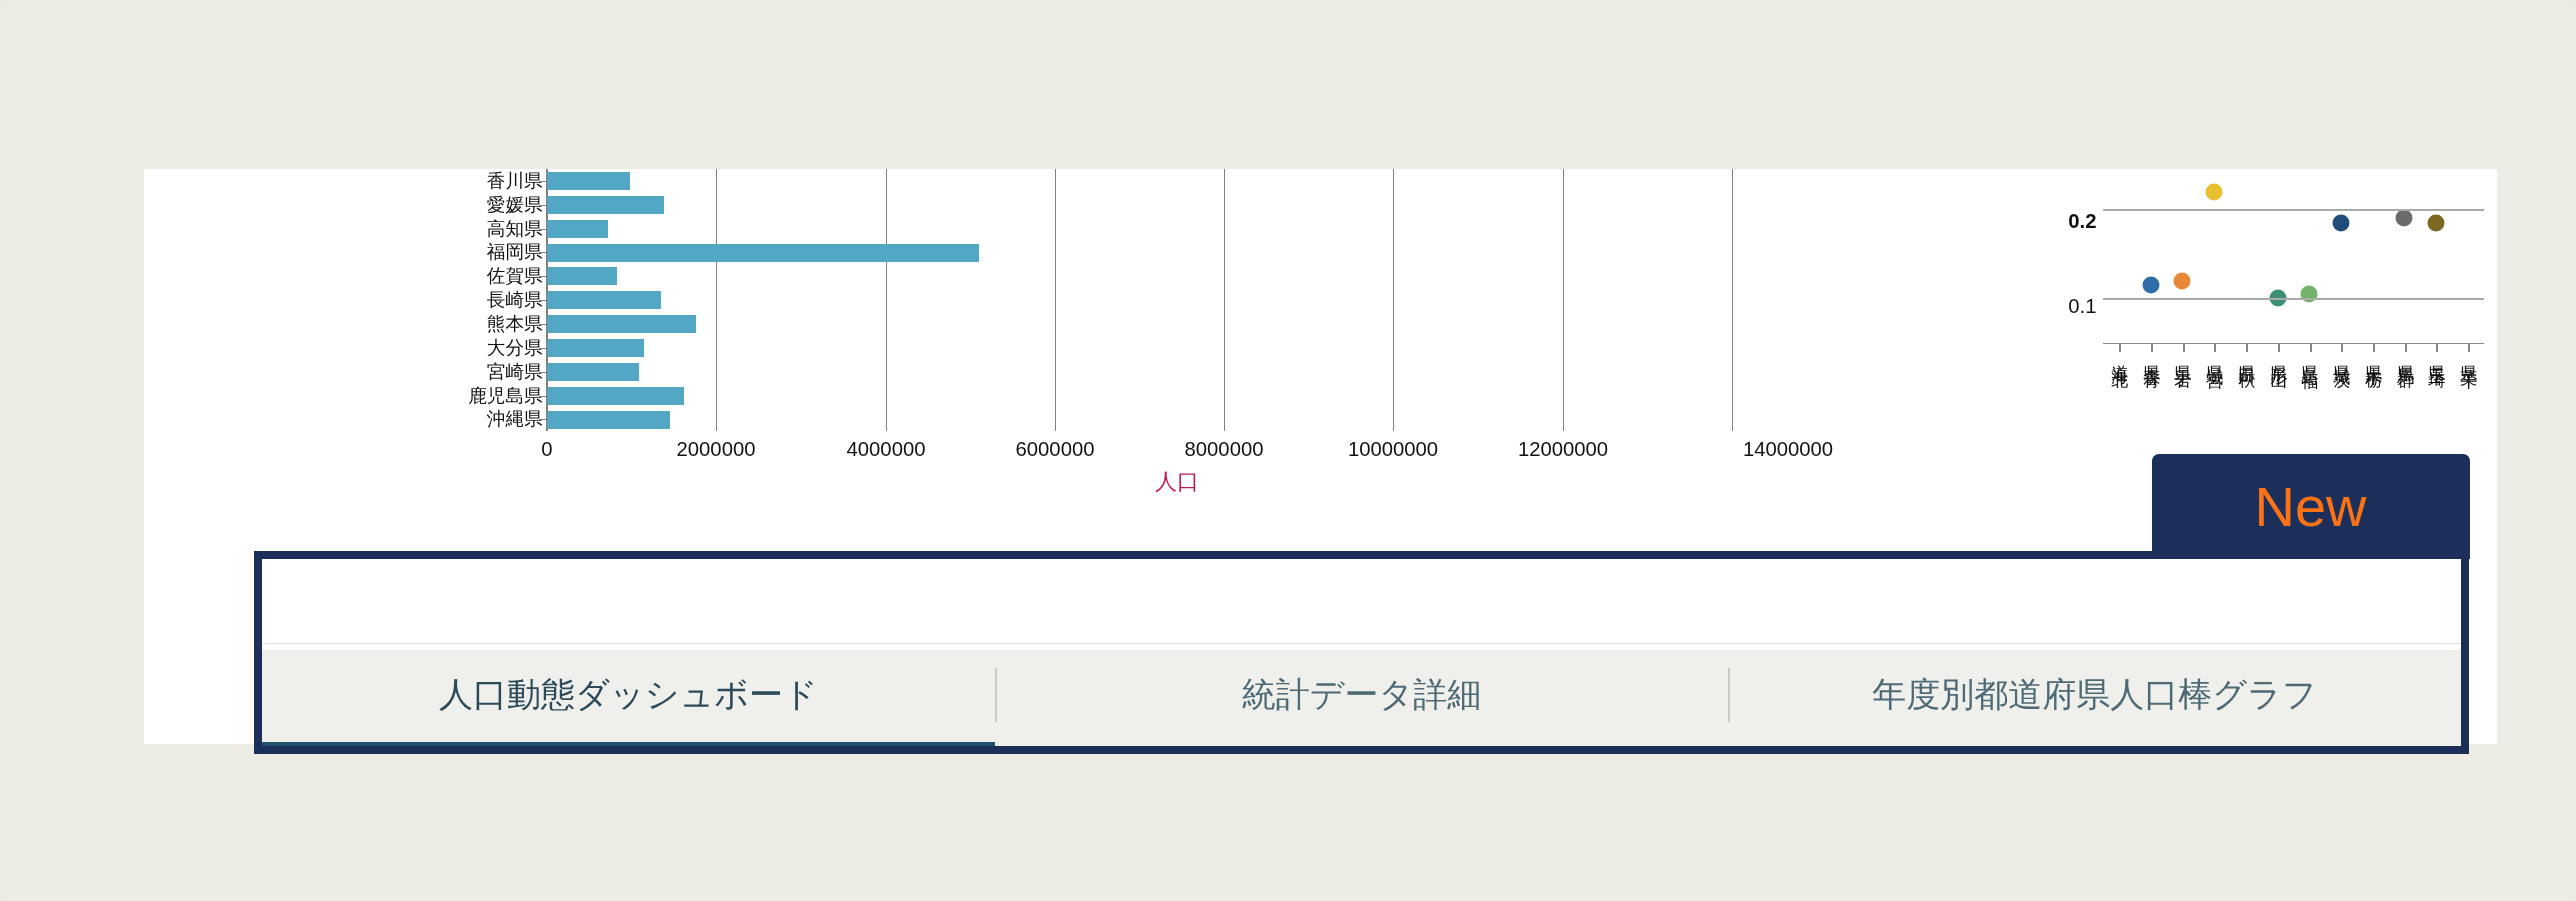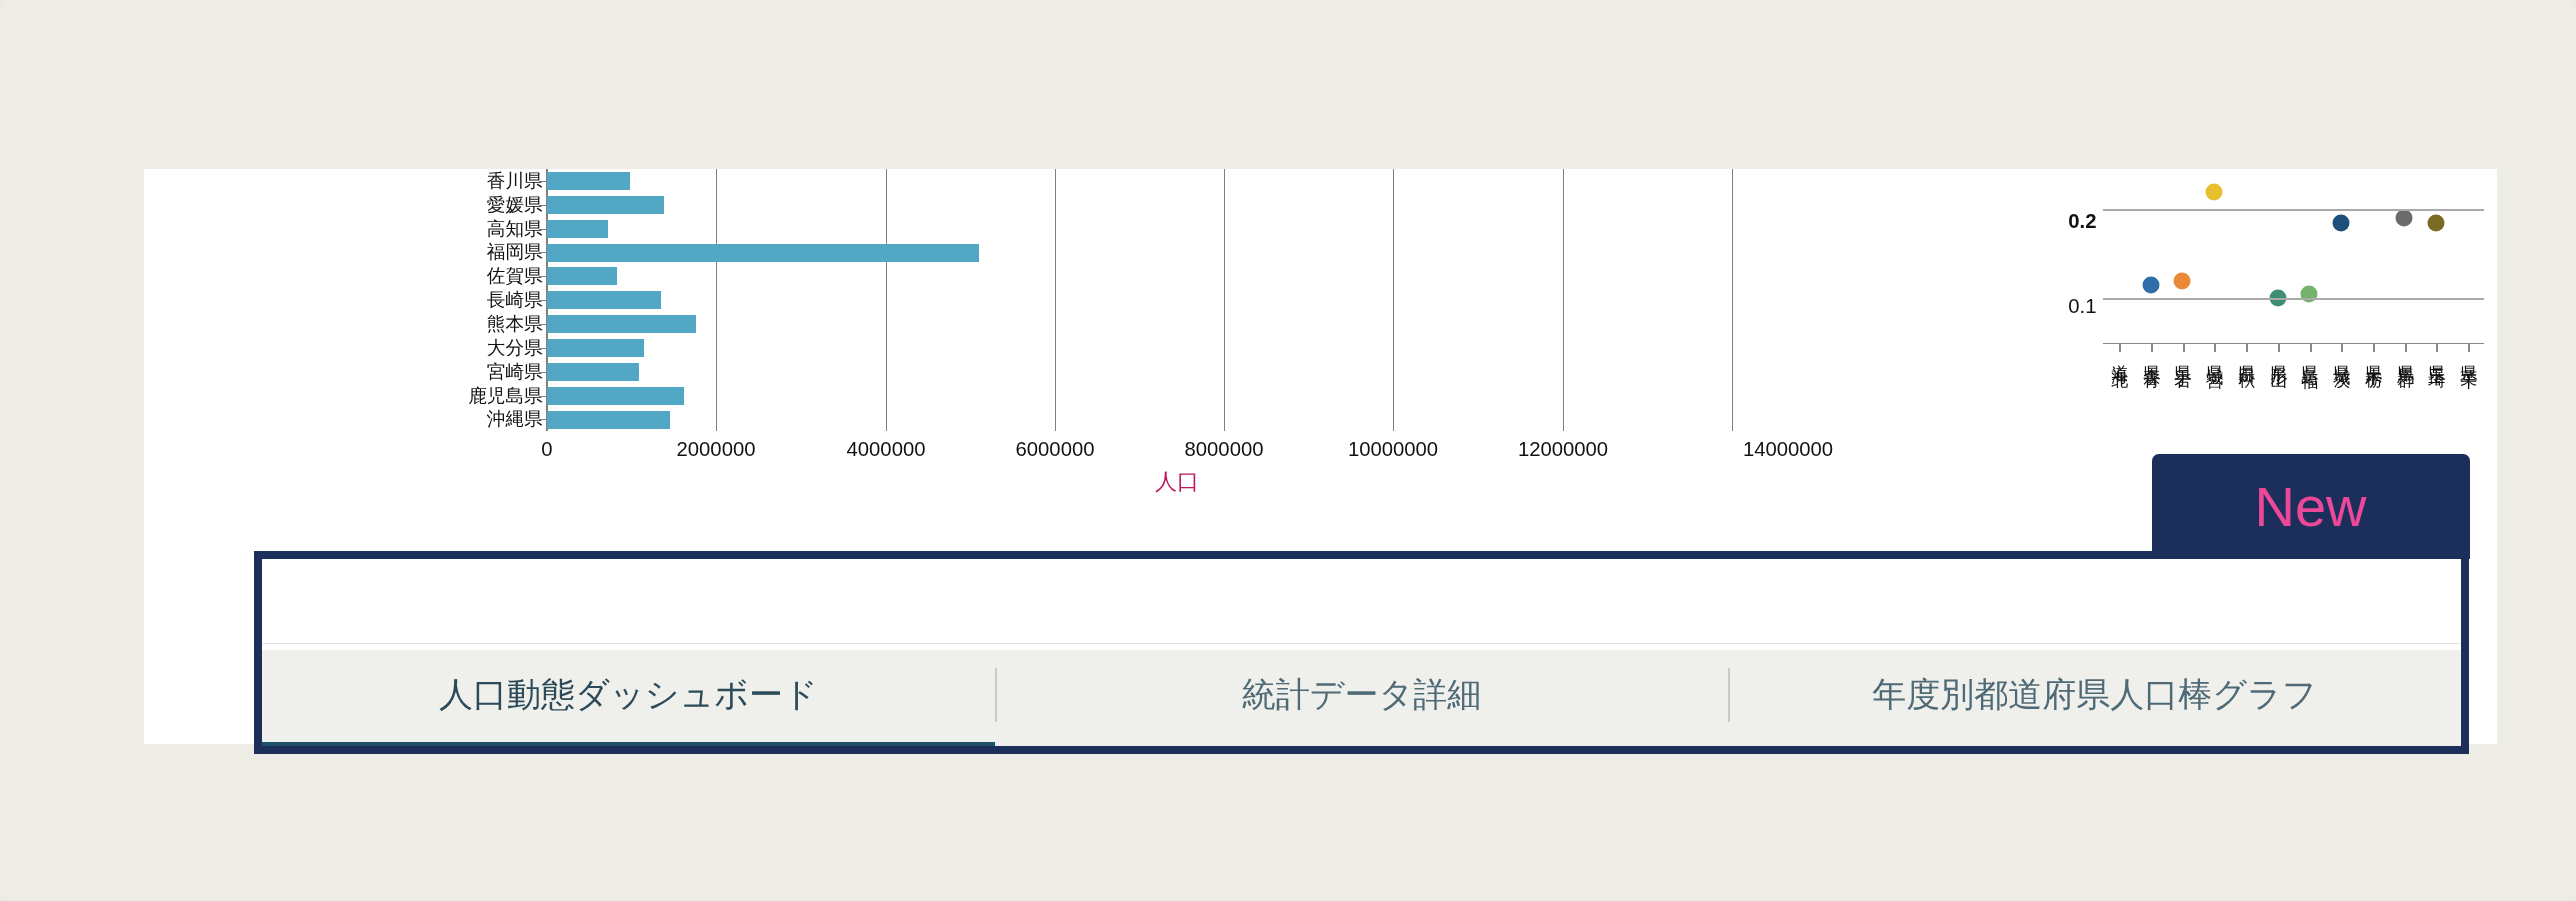--- a/index.html
+++ b/index.html
@@ -241,21 +241,21 @@
     height: 4.2px;
     background: #1e5268;
   }
   .new-badge {
     position: absolute;
     right: -8.5px;
     top: -105px;
     width: 318px;
     height: 105px;
     background: #1b2f5a;
-    color: #ec4899;
+    color: #f97316;
     font-size: 56px;
     font-weight: 500;
     display: flex;
     align-items: center;
     justify-content: center;
     border-top-left-radius: 6.8px;
     border-top-right-radius: 6.8px;
     font-family: "Segoe UI", "Helvetica Neue", Arial, sans-serif;
   }
 

